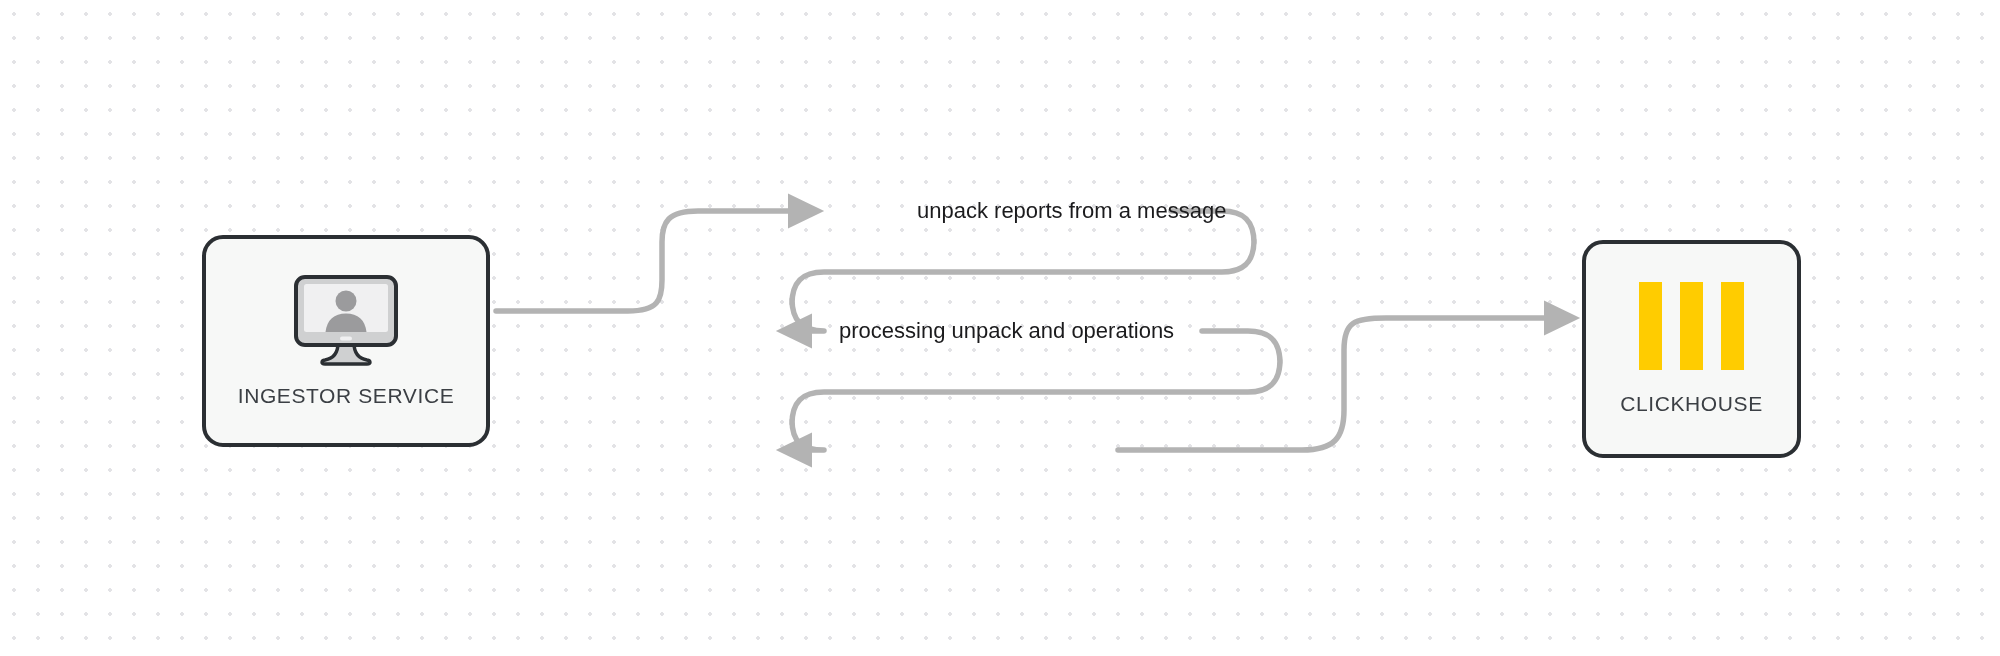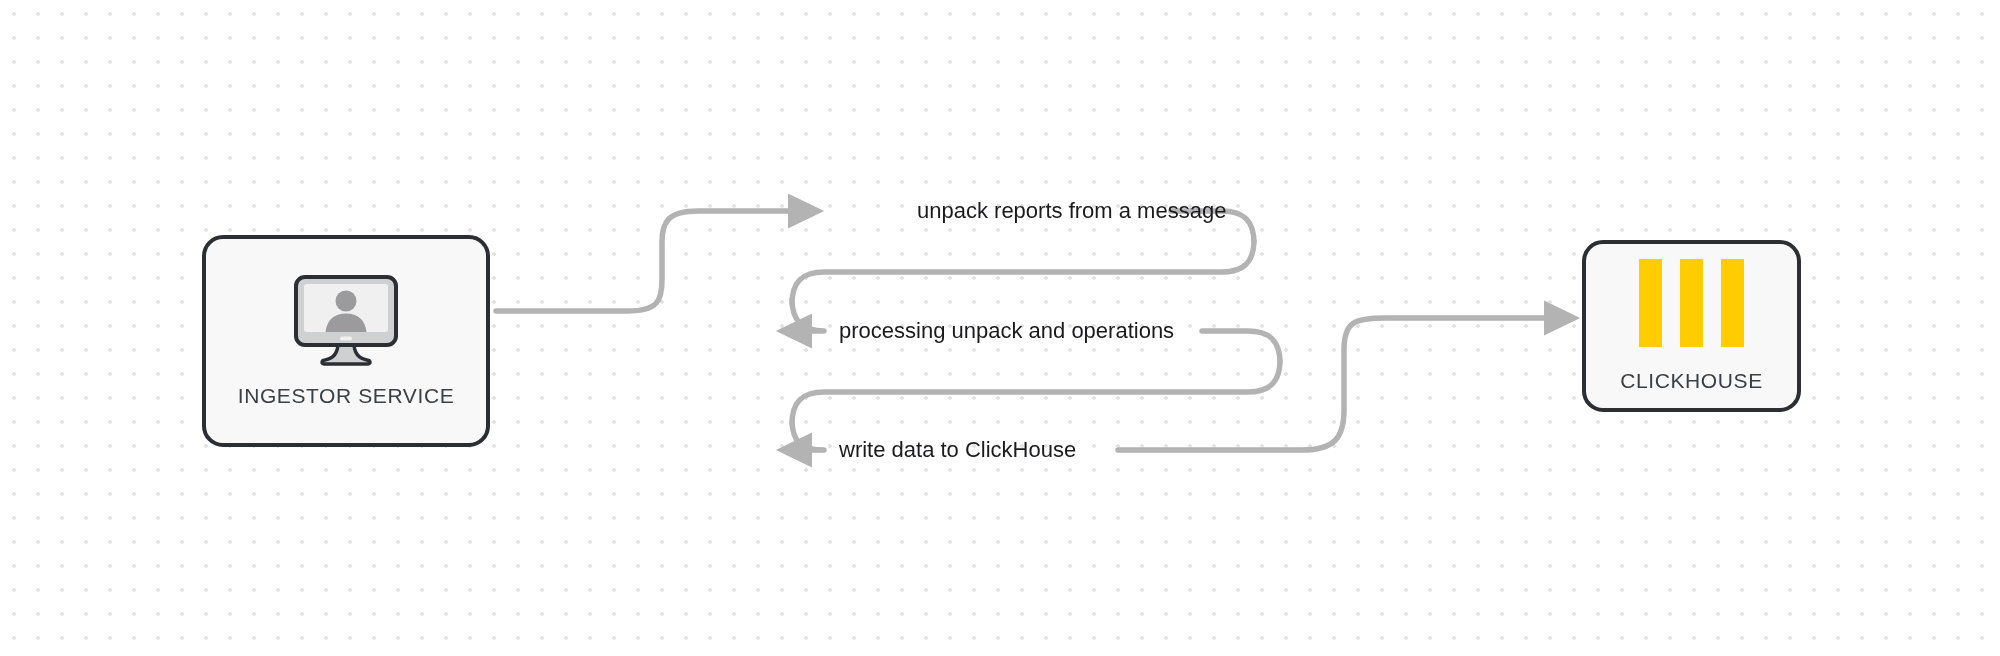--- a/index.html
+++ b/index.html
@@ -48,21 +48,21 @@
     left: 202px;
     top: 203px;
     width: 288px;
     height: 212px;
   }
 
   #node-clickhouse {
     left: 1582px;
     top: 208px;
     width: 219px;
-    height: 172px;
+    height: 218px;
   }
 
   .node-label {
     color: #3b3f44;
     font-size: 21px;
     letter-spacing: 0.6px;
     white-space: nowrap;
   }
 
   #node-ingestor .node-label { margin-top: 18px; }
@@ -151,21 +151,20 @@
                L 1344 350
                C 1344 322 1354 318 1386 318
                L 1556 318" marker-end="url(#arrowhead)"></path>
     </g>
   </svg>
 
   <div class="edge-label" id="edge-label-0">unpack reports from a message</div>
 
   <div class="edge-label" id="edge-label-1">processing unpack and operations</div>
 
-  <div class="edge-label" id="edge-label-2">write data to ClickHouse</div>
 
   <div class="node" id="node-ingestor">
 
     <span class="monitor-icon-wrap">
       <svg class="monitor-icon" viewBox="0 0 108 92" xmlns="http://www.w3.org/2000/svg">
 
         <path d="M33 86 C44 84 46 76 46 69 L62 69 C62 76 64 84 75 86 C79 86.6 79 90 75 90 L33 90 C29 90 29 86.6 33 86 Z" fill="#cfd0d1" stroke="#2b2f33" stroke-width="3.4" stroke-linejoin="round"></path>
 
         <rect x="4" y="3" width="100" height="68" rx="9" ry="9" fill="#cfd0d1" stroke="#2b2f33" stroke-width="4"></rect>
 

